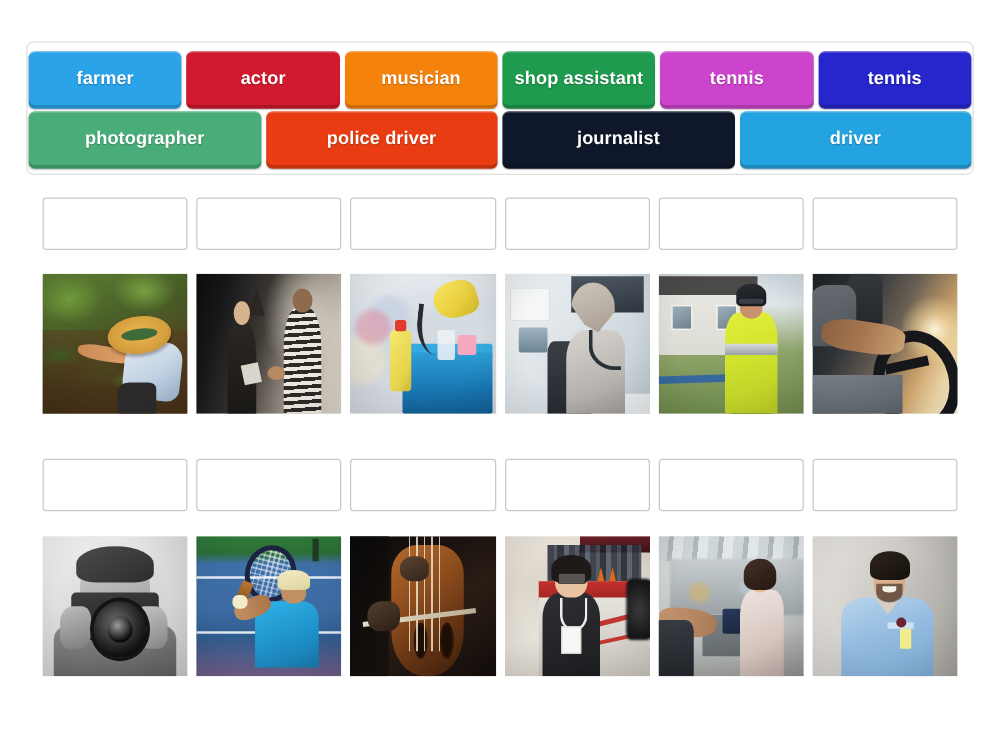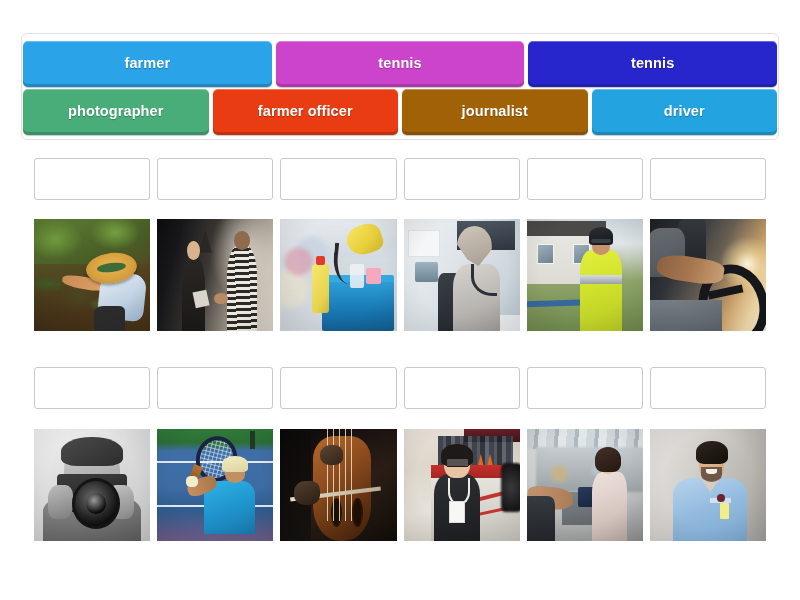--- a/index.html
+++ b/index.html
@@ -704,36 +704,45 @@
 <body>
 
 <div id="app">
 
   <div class="word-bank">
 
     <div class="bank-row">
       <div class="tile" style="background:#2aa3e8">
         <span>farmer</span>
       </div>
+      <div class="tile" style="background:#d11a2d">
+        <span>actor</span>
+      </div>
+      <div class="tile" style="background:#f5820b">
+        <span>musician</span>
+      </div>
+      <div class="tile" style="background:#1e9b4e">
+        <span>shop assistant</span>
+      </div>
       <div class="tile" style="background:#cc44cc">
         <span>tennis</span>
       </div>
       <div class="tile" style="background:#2626cc">
         <span>tennis</span>
       </div>
     </div>
 
     <div class="bank-row">
       <div class="tile" style="background:#49ad79">
         <span>photographer</span>
       </div>
       <div class="tile" style="background:#ea3c12">
-        <span>farmer officer</span>
-      </div>
-      <div class="tile" style="background:#a16207">
+        <span>police driver</span>
+      </div>
+      <div class="tile" style="background:#0f172a">
         <span>journalist</span>
       </div>
       <div class="tile" style="background:#23a3e0">
         <span>driver</span>
       </div>
     </div>
   </div>
 
   <div class="answer-row row-a">
     <div class="answer-box"></div>

